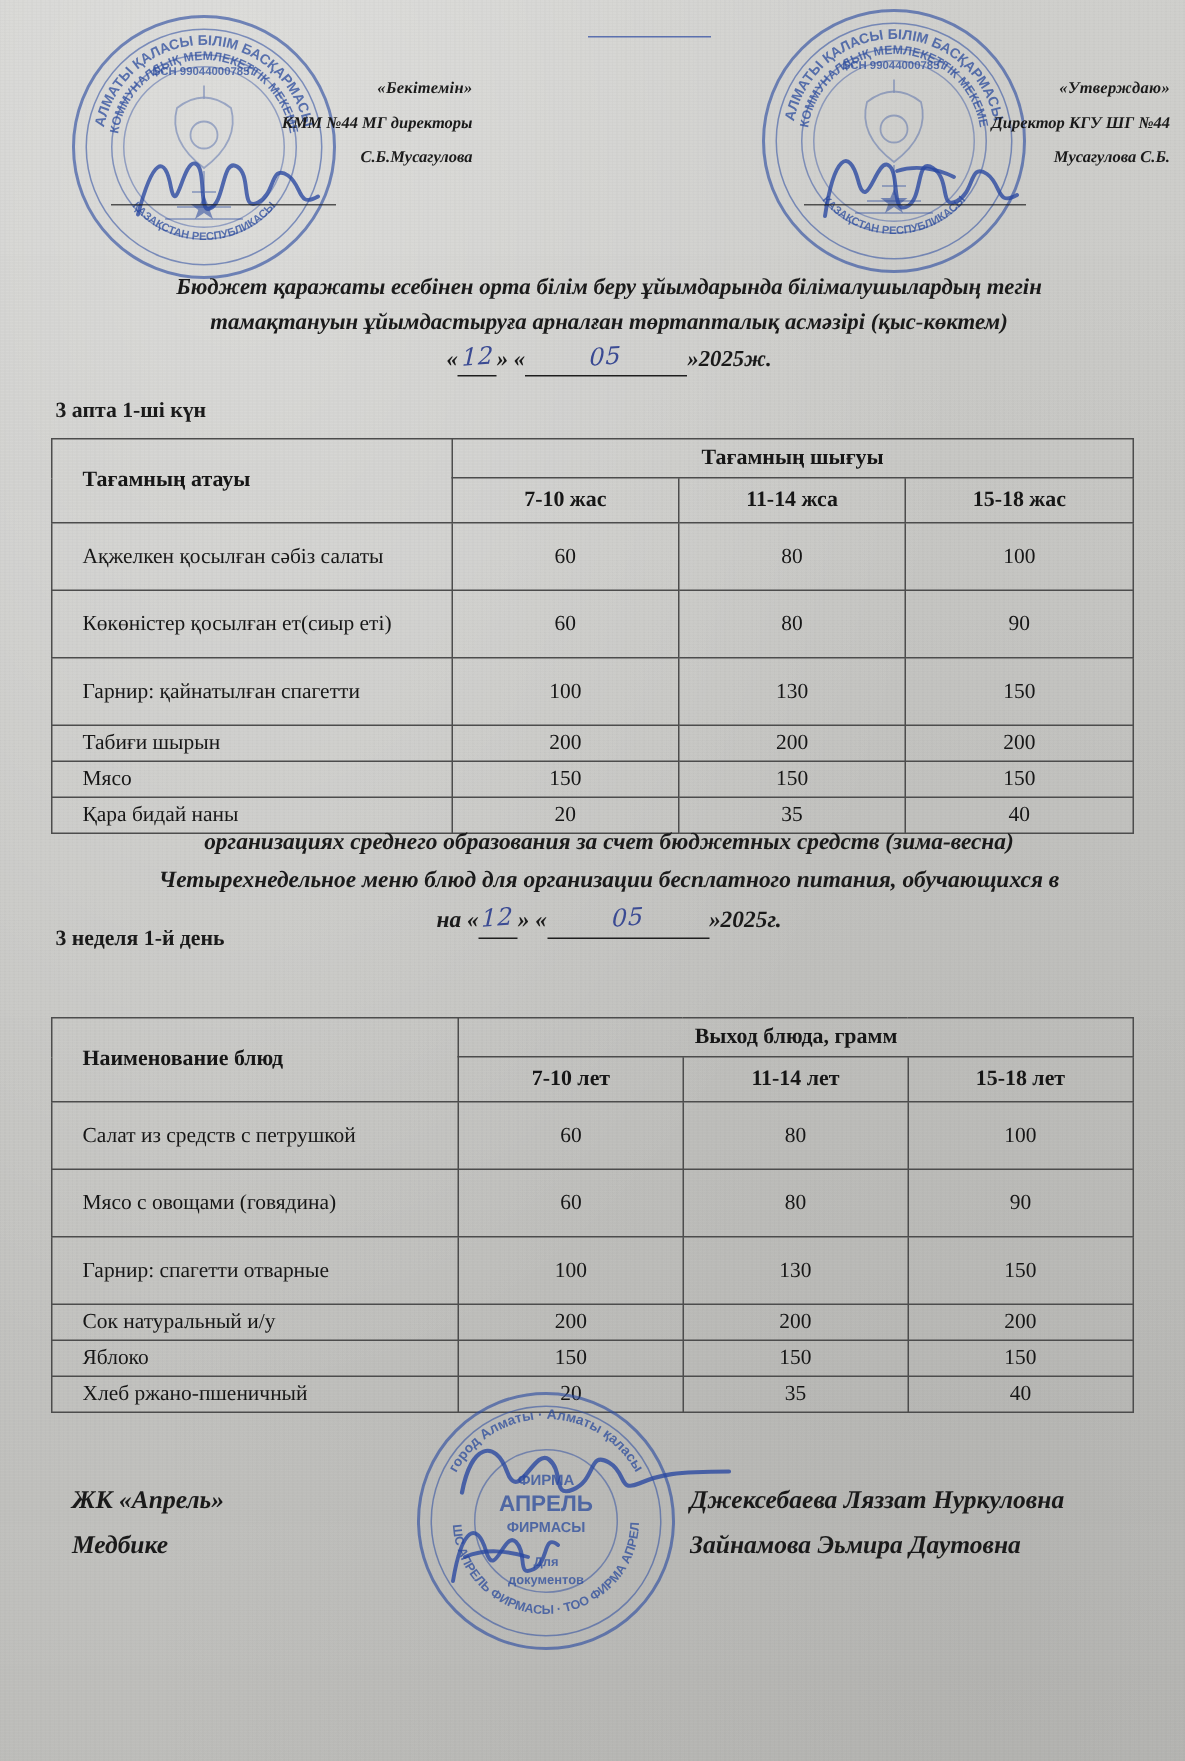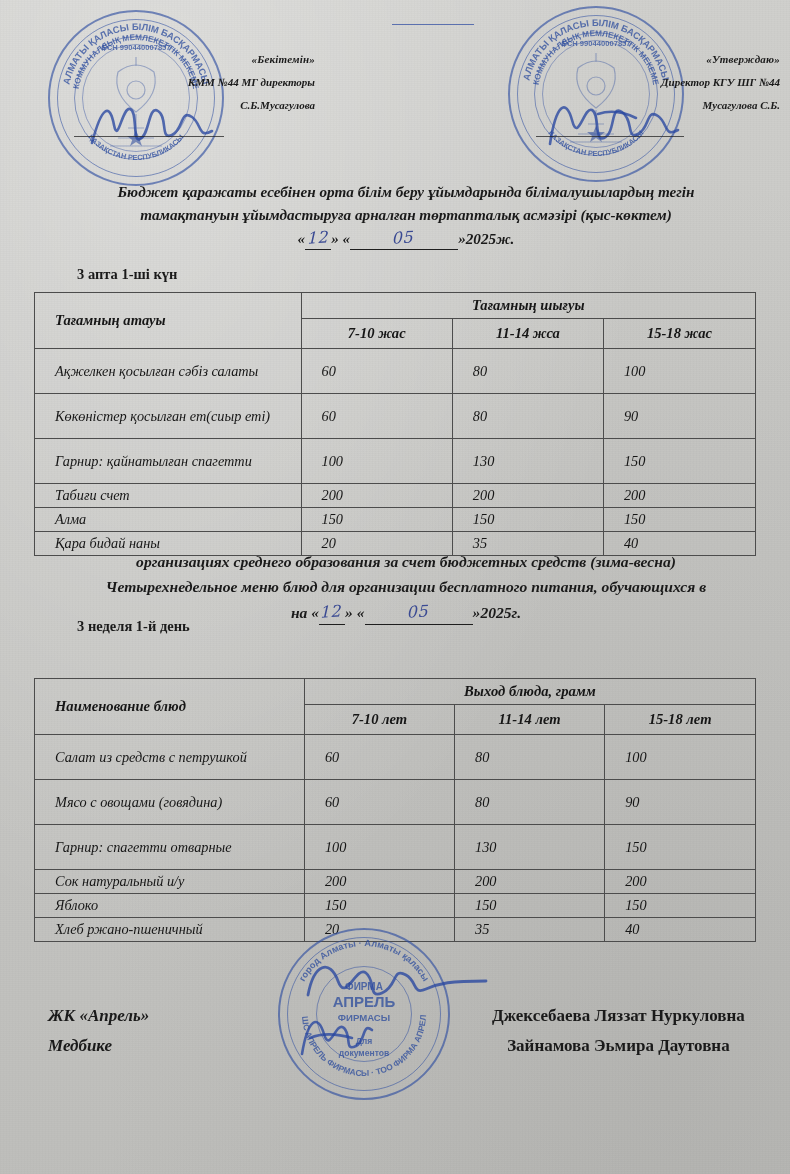--- a/index.html
+++ b/index.html
@@ -102,69 +102,67 @@
     display:inline-block;border-bottom:1.3px solid #1e1e1e;
     text-align:center;vertical-align:bottom;
   }
   .blank.sm{width:26px;}
   .blank.lg{width:108px;}
 
   
   .daycap{
     position:absolute;left:37px;
     font-family:"Liberation Serif", serif;
-    font-weight:bold;font-size:14.5px;margin-left:40px;
+    font-weight:bold;font-size:14.5px;
   }
   #day-kk{top:266px;}
   #day-ru{top:618px;}
 
   
   table.menu{
     position:absolute;left:34px;width:722px;
     border-collapse:collapse;
     font-size:14.3px;
     background:transparent;
   }
   #table-kk{top:292px;}
   #table-ru{top:678px;}
   table.menu td,table.menu th{
     border:1px solid #4c4c4c;
     padding:0 20px;
     font-weight:normal;
     color:#161616;
-    font-style:italic;
   }
   table.menu thead th{
     font-weight:bold;
     text-align:center;
     font-size:14.6px;
   }
   table.menu .c-name{width:286px;text-align:left;}
   table.menu .c-age{width:145px;text-align:center;}
   table.menu .c-age3{width:146px;}
   table.menu tbody td{height:44px;margin-left:23px;}
   table.menu tbody tr.short td{height:23px;}
-  table.menu tbody td.val{text-align:left;vertical-align:middle;}
+  table.menu tbody td.val{text-align:center;vertical-align:middle;}
   table.menu tbody td.nm{vertical-align:middle;}
   th.h-out{height:25px;}
   th.h-name{height:55px;}
   th.h-age{height:29px;}
 
   
-  .footer{position:absolute;left:0;top:985px;width:672px;height:80px;margin-top:16px;}
+  .footer{position:absolute;left:0;top:985px;width:672px;height:80px;}
   .ft-left{
     position:absolute;left:48px;top:0;
     font-style:italic;font-weight:bold;font-size:17px;line-height:30px;
     white-space:nowrap;
   }
   .ft-right{
-    position:absolute;left:492px;top:0;
-    font-weight:bold;font-size:17px;line-height:30px;
+    position:absolute;left:460px;top:0;
+    font-style:italic;font-weight:bold;font-size:17px;line-height:30px;
     white-space:nowrap;
-    text-align:center;
   }
   .ft-rule{
     position:absolute;left:392px;top:24px;width:82px;
     border-top:1.6px solid rgba(40,70,160,.7);
   }
 </style>
 </head>
 <body>
 
 <div class="page">
@@ -292,27 +290,27 @@
           <td class="c-age val">80</td>
           <td class="c-age3 val">90</td>
         </tr>
         <tr>
           <td class="c-name nm">Гарнир: қайнатылған спагетти</td>
           <td class="c-age val">100</td>
           <td class="c-age val">130</td>
           <td class="c-age3 val">150</td>
         </tr>
         <tr class="short">
-          <td class="c-name nm">Табиғи счет</td>
+          <td class="c-name nm">Табиғи шырын</td>
           <td class="c-age val">200</td>
           <td class="c-age val">200</td>
           <td class="c-age3 val">200</td>
         </tr>
         <tr class="short">
-          <td class="c-name nm">Алма</td>
+          <td class="c-name nm">Мясо</td>
           <td class="c-age val">150</td>
           <td class="c-age val">150</td>
           <td class="c-age3 val">150</td>
         </tr>
         <tr class="short">
           <td class="c-name nm">Қара бидай наны</td>
           <td class="c-age val">20</td>
           <td class="c-age val">35</td>
           <td class="c-age3 val">40</td>
         </tr>

